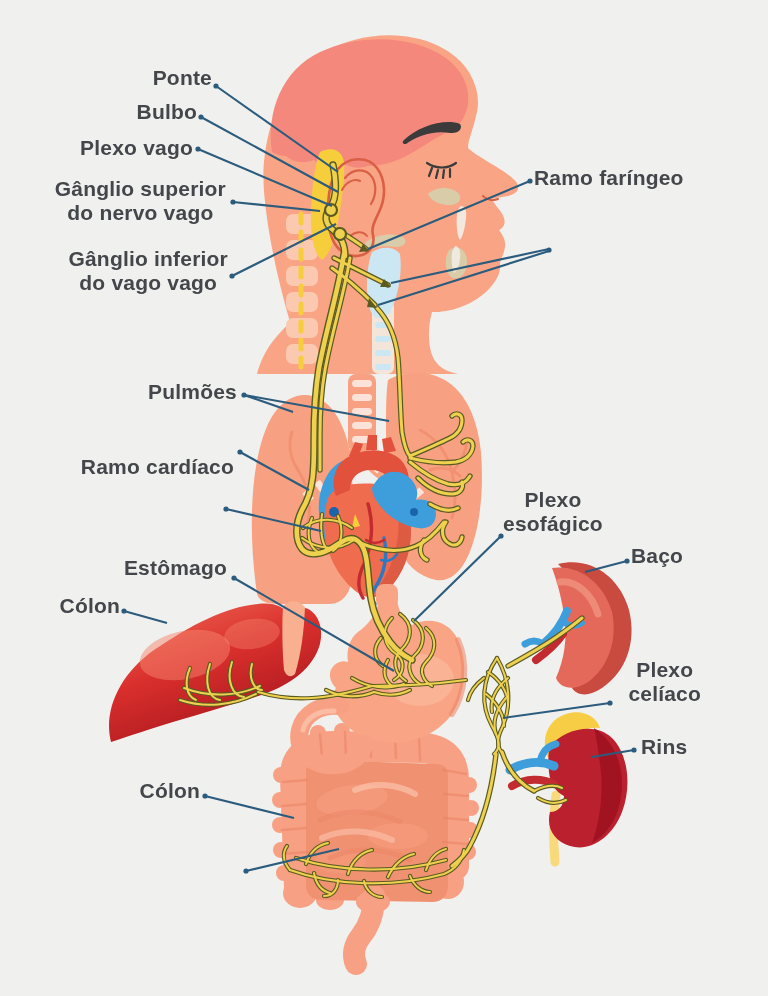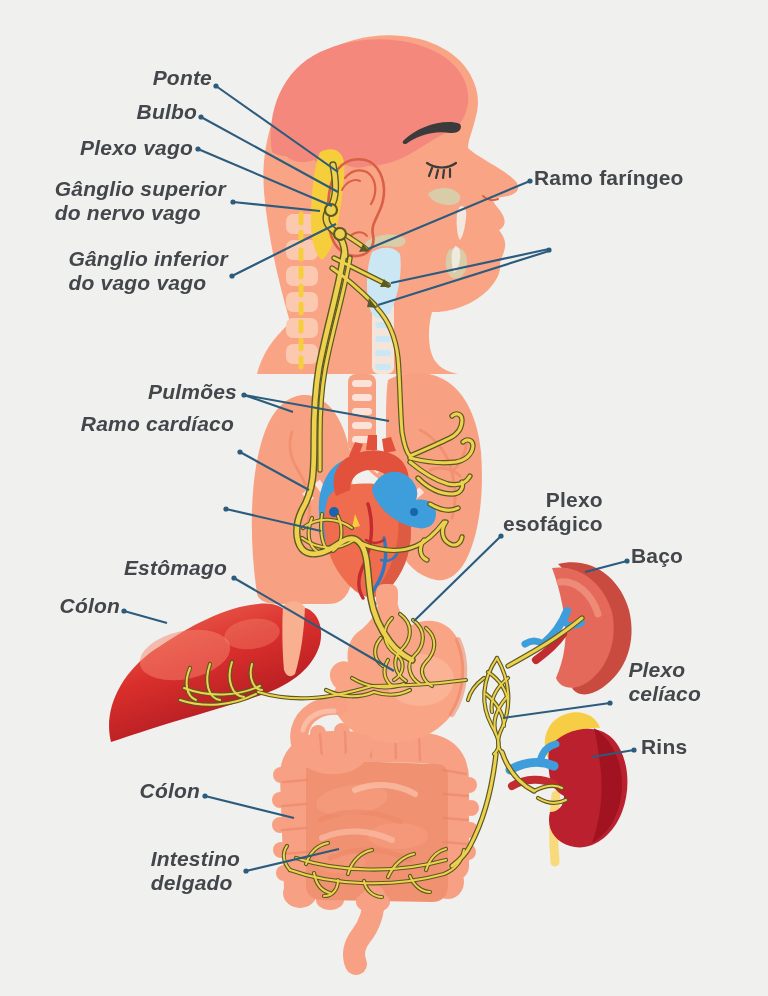--- a/index.html
+++ b/index.html
@@ -1,22 +1,22 @@
 <!DOCTYPE html>
 <html style="--bg: #f0f0ee; --labelText: #43474b; --leader: #2b5b7d; --skin: #f9a585; --skinLight: #fbc9b0; --brain: #f5887d; --earLine: #d95f45; --nerveBright: #f6ce3c; --nerveFill: #edd14f; --nerveOutline: #5b5a22; --throatBlue: #cbe7f4; --beige: #d8cca9; --lung: #f8a182; --lungVein: #ec8465; --heart: #ef6c4e; --aorta: #e2513b; --vesselBlue: #3e9edc; --vesselNavy: #1a64ac; --coronaryRed: #c22b2f; --coronaryBlue: #2f78c2; --liverTop: #f2705a; --liverBottom: #a8161f; --ligament: #f9b091; --stomach: #f9a585; --spleen: #e4695b; --spleenDark: #c94a3f; --kidney: #bb202e; --kidneyDark: #9e1220; --adrenal: #f7cd45; --ureter: #f8d97b; --colon: #f8a083; --gutInner: #f09271; --gutShade: #ea8365; --gutLight: #fbc3ad;"><head>
 <meta charset="utf-8">
 <style>
   html,body{margin:0;padding:0;}
   .stage{position:relative;width:768px;height:996px;background:var(--bg,#f0f0ee);
          font-family:"Liberation Sans",sans-serif;overflow:hidden;}
   .art{position:absolute;left:0;top:0;}
   .lbl{position:absolute;font-weight:bold;font-size:21px;line-height:1.12;
        color:var(--labelText,#43474b);white-space:pre-line;letter-spacing:.2px;}
-  .al-r{text-align:left;font-style:italic;}
-  .al-l{text-align:right;}
+  .al-r{text-align:center;}
+  .al-l{text-align:center;}
   
   .f-skin{fill:var(--skin)} .f-skinL{fill:var(--skinLight)} .f-brain{fill:var(--brain)}
   .f-yel{fill:var(--nerveBright)} .f-lblue{fill:var(--throatBlue)} .f-beige{fill:var(--beige)}
   .f-lung{fill:var(--lung)} .f-heart{fill:var(--heart)} .f-aorta{fill:var(--aorta)}
   .f-vblue{fill:var(--vesselBlue)} .f-navy{fill:var(--vesselNavy)}
   .f-lig{fill:var(--ligament)} .f-stom{fill:var(--stomach)}
   .f-spleen{fill:var(--spleen)} .f-spleenD{fill:var(--spleenDark)}
   .f-kid{fill:var(--kidney)} .f-kidD{fill:var(--kidneyDark)} .f-adr{fill:var(--adrenal)}
   .f-colon{fill:var(--colon)} .f-gut{fill:var(--gutInner)} .f-white{fill:#f2f0e8}
   
@@ -451,26 +451,24 @@
 
 <div class="lbl al-r" style="top:66px;right:556px">Ponte</div>
 <div class="lbl al-r" style="top:100px;right:571px">Bulbo</div>
 <div class="lbl al-r" style="top:136px;right:575px">Plexo vago</div>
 <div class="lbl al-r" style="top:177px;right:542px">Gânglio superior
 do nervo vago</div>
 <div class="lbl al-r" style="top:247px;right:540px">Gânglio inferior
 do vago vago</div>
 <div class="lbl al-l" style="top:166px;left:534px">Ramo faríngeo</div>
 <div class="lbl al-r" style="top:380px;right:531px">Pulmões</div>
-<div class="lbl al-r" style="top:412px;right:534px">Ramo cardíaco</div>
+<div class="lbl al-r" style="top:455px;right:534px">Ramo cardíaco</div>
 <div class="lbl al-l" style="top:488px;left:503px">Plexo
 esofágico</div>
 <div class="lbl al-l" style="top:544px;left:631px">Baço</div>
 <div class="lbl al-r" style="top:556px;right:541px">Estômago</div>
 <div class="lbl al-r" style="top:594px;right:648px">Cólon</div>
 <div class="lbl al-r" style="top:658px;right:67px">Plexo
 celíaco</div>
 <div class="lbl al-l" style="top:735px;left:641px">Rins</div>
 <div class="lbl al-r" style="top:779px;right:568px">Cólon</div>
-<div class="lbl al-r" style="top:847px;right:528px">Intestino
-delgado</div>
 
 </div>
 
 </body></html>

